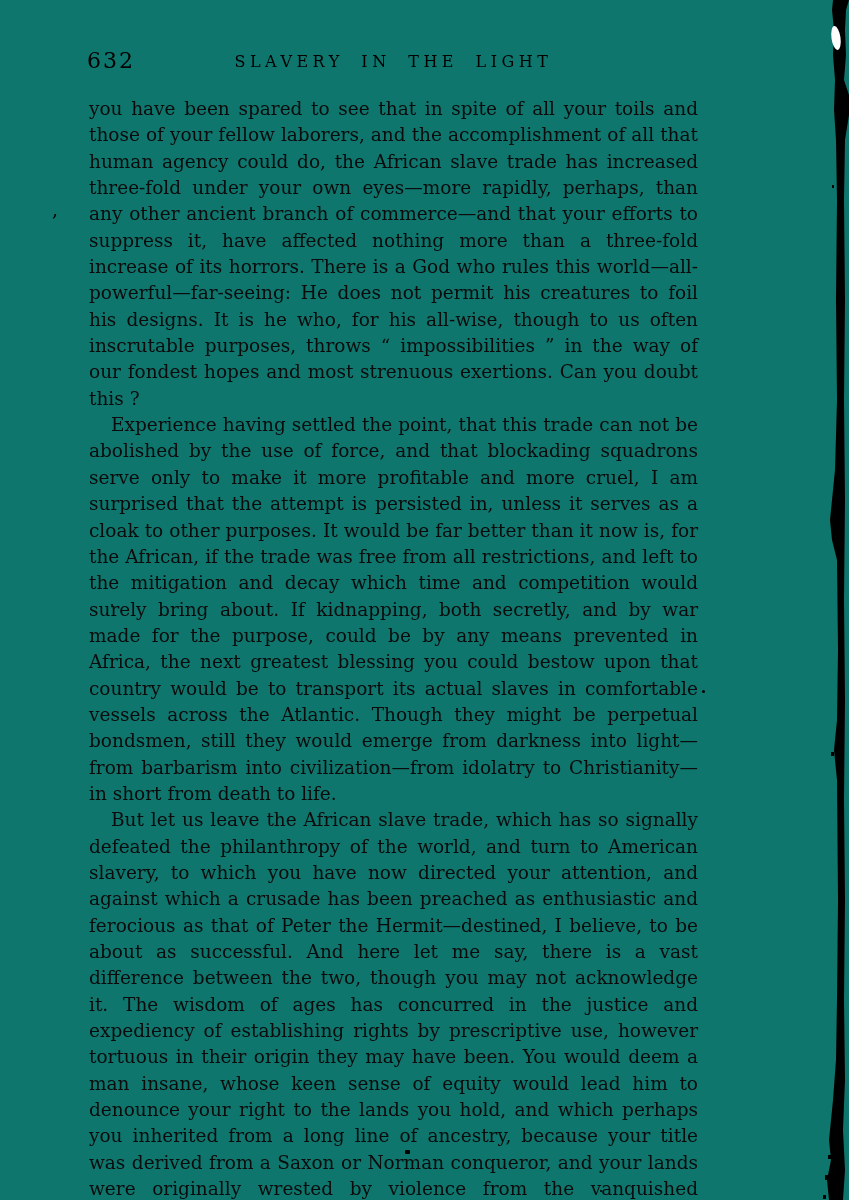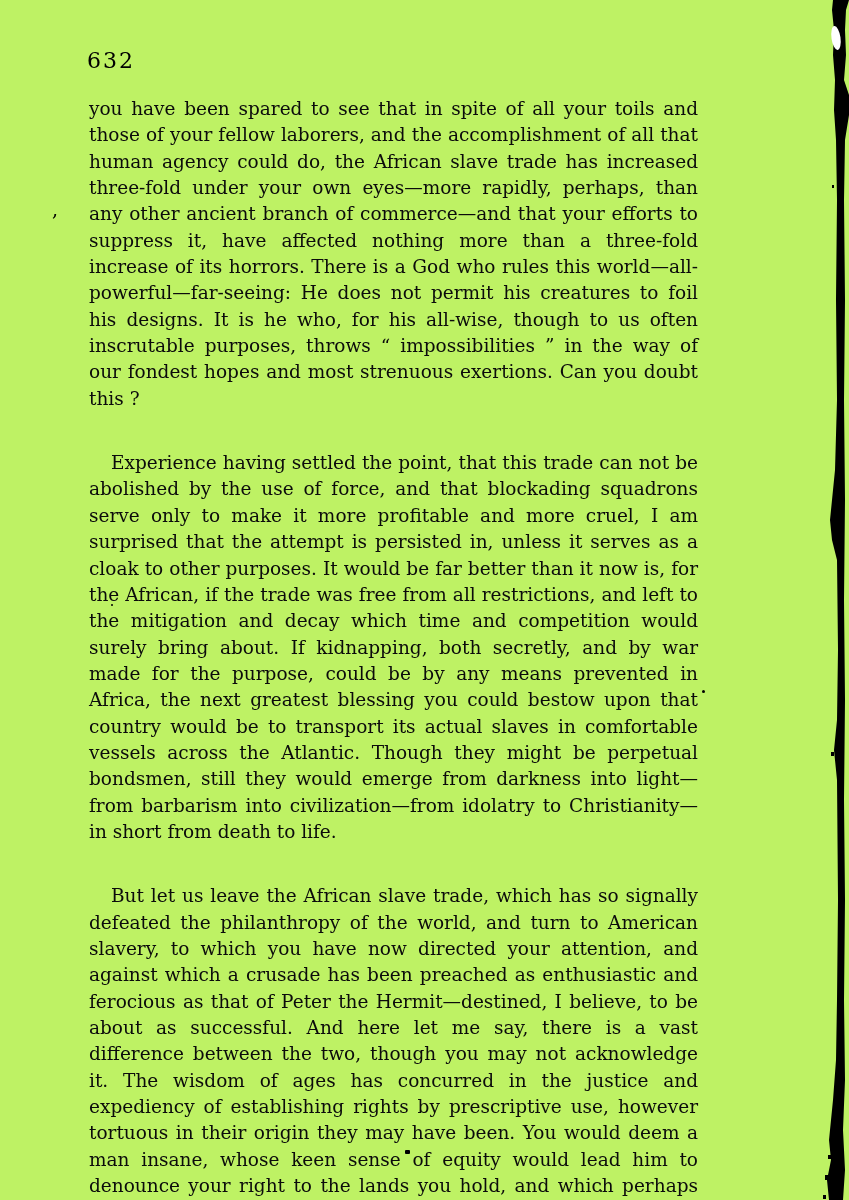--- a/index.html
+++ b/index.html
@@ -6,21 +6,21 @@
   body {
     width: 849px; height: 1200px;
     background: #ffffff;
     position: relative;
     overflow: hidden;
     font-family: "DejaVu Serif", serif;
     color: #0d0d0d;
   }
   .page {
     position: absolute; inset: 0;
-    background: #bef264;
+    background: #0f766e;
   }
   .page-number {
     position: absolute;
     left: 87px; top: 48px;
     font-size: 22px;
     letter-spacing: 2px;
     color: #000;
   }
   .running-header {
     position: absolute;
@@ -36,21 +36,21 @@
   .text-column {
     position: absolute;
     left: 89px; top: 96px;
     width: 609px;
     font-size: 18.5px;
     line-height: 26.35px;
     text-align: justify;
     color: #0b0b0b;
   }
   .text-column p { margin: 0; padding: 0; }
-  .text-column p.indent { text-indent: 22px; margin-top: 38px; }
+  .text-column p.indent { text-indent: 22px; }
   .text-column p.jlast { text-align-last: justify; }
   .it { }
   
   .binding-artifact {
     position: absolute; top: 0; right: 0;
     width: 30px; height: 1200px;
     pointer-events: none;
   }
   .speck { position: absolute; background: #000; border-radius: 50%; }
   .margin-comma {
@@ -60,20 +60,21 @@
     color: #000;
   }
 </style>
 </head>
 <body>
 
 <div class="page">
 
   <div class="page-number">632</div>
 
+  <div class="running-header">SLAVERY IN THE LIGHT</div>
 
   <div class="text-column">
       <p class=""><span>you have been spared to see that in spite of all your toils and those of your fellow laborers, and the accomplishment of all that human agency could do, the African slave trade has increased three-fold under your own eyes—more rapidly, perhaps, than any other ancient branch of commerce—and that your efforts to suppress it, have affected </span><span class="it">nothing more</span><span> than a three-fold increase of its horrors.  There is a God who rules this world—all-powerful—far-seeing: He does not permit his creatures to foil his designs.  It is he who, for his all-wise, though to us often inscrutable purposes, throws “ impossibilities ” in the way of our fondest hopes and most strenuous exertions.  Can you doubt this ?</span></p>
       <p class="indent "><span>Experience having settled the point, that this trade </span><span class="it">can not be abolished by the use of force</span><span>, and that blockading squadrons serve only to make it more profitable and more cruel, I am surprised that the attempt is persisted in, unless it serves as a cloak to other purposes.  It would be far better than it now is, for the African, if the trade was free from all restrictions, and left to the mitigation and decay which time and competition would surely bring about.  If kidnapping, both secretly, and by war made for the purpose, could be by any means prevented in Africa, the next greatest blessing you could bestow upon that country would be to transport its actual slaves in comfortable vessels across the Atlantic.  Though they might be perpetual bondsmen, still they would emerge from darkness into light—from barbarism into civilization—from idolatry to Christianity—in short from death to life.</span></p>
       <p class="indent jlast"><span>But let us leave the African slave trade, which has so signally defeated the </span><span class="it">philanthropy</span><span> of the world, and turn to American slavery, to which you have now directed your attention, and against which a crusade has been preached as enthusiastic and ferocious as that of Peter the Hermit—destined, I believe, to be about as successful.  And here let me say, there is a vast difference between the two, though you may not acknowledge it.  The wisdom of ages has concurred in the justice and expediency of establishing rights by prescriptive use, however tortuous in their origin they may have been.  You would deem a man insane, whose keen sense of equity would lead him to denounce your right to the lands you hold, and which perhaps you inherited from a long line of ancestry, because your title was derived from a Saxon or Norman conqueror, and your lands were originally wrested by violence from the vanquished Britons.  And so would</span></p>
     </div>
 
   <div class="margin-comma">,</div>
 
   <div class="speck" style="left:405px; top:1150px; width:5px; height:4px; border-radius:1px;"></div>

